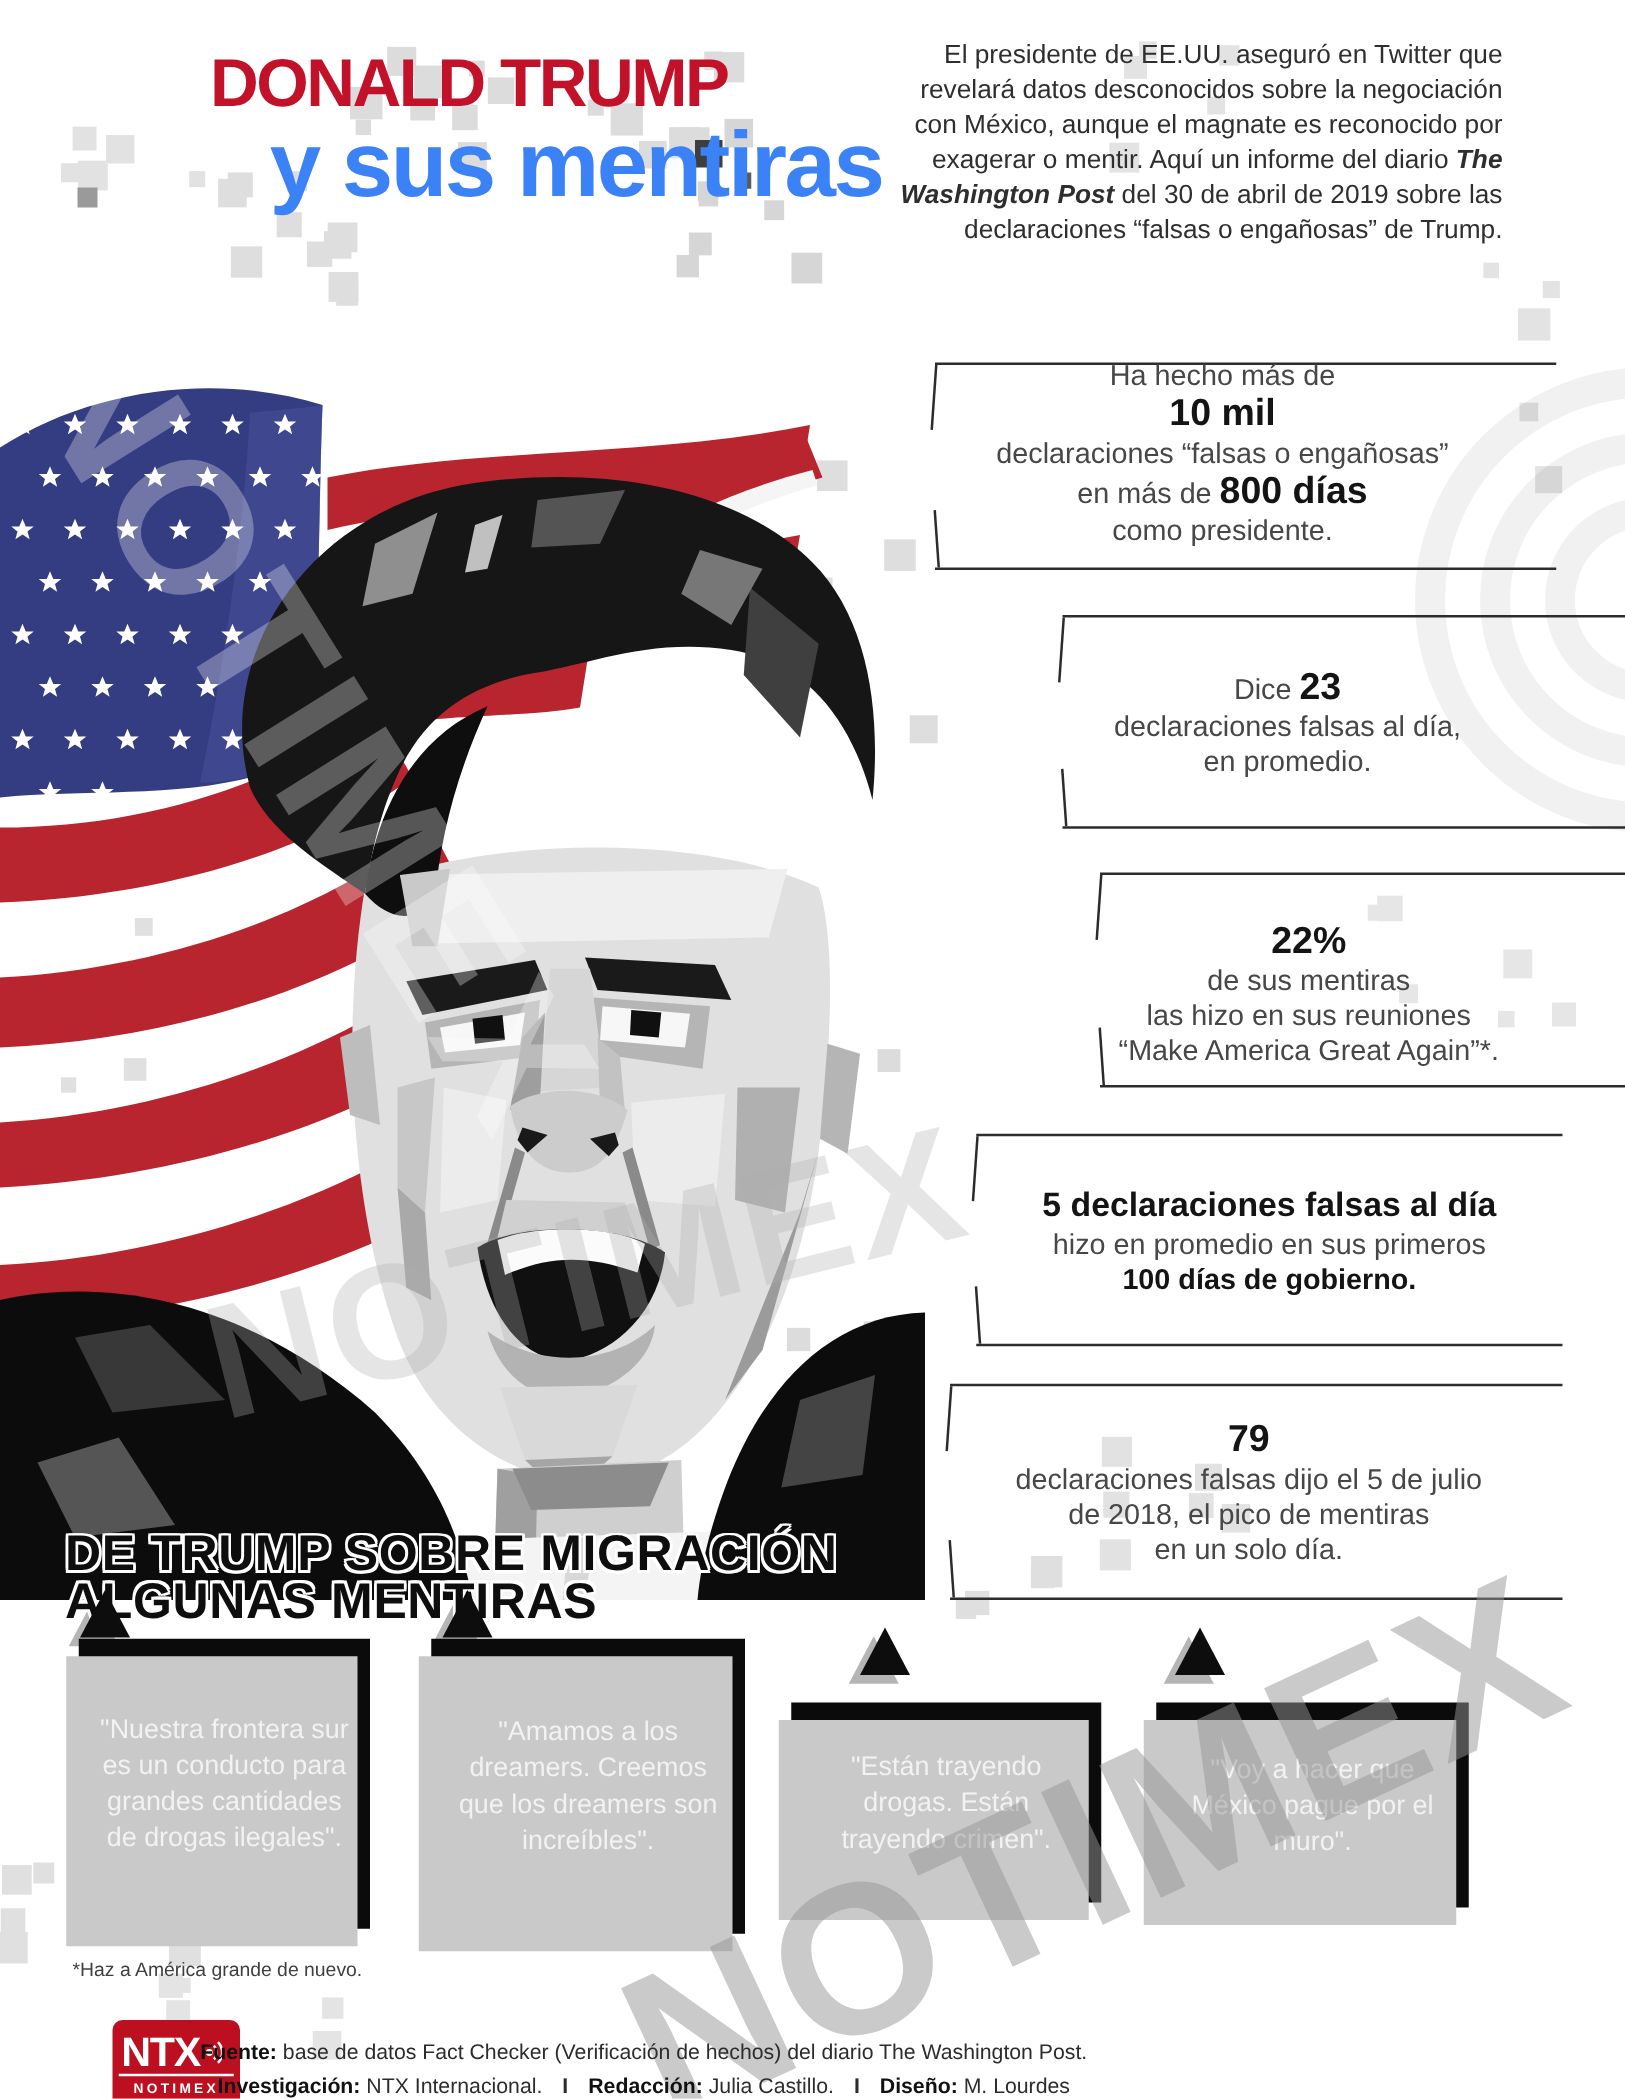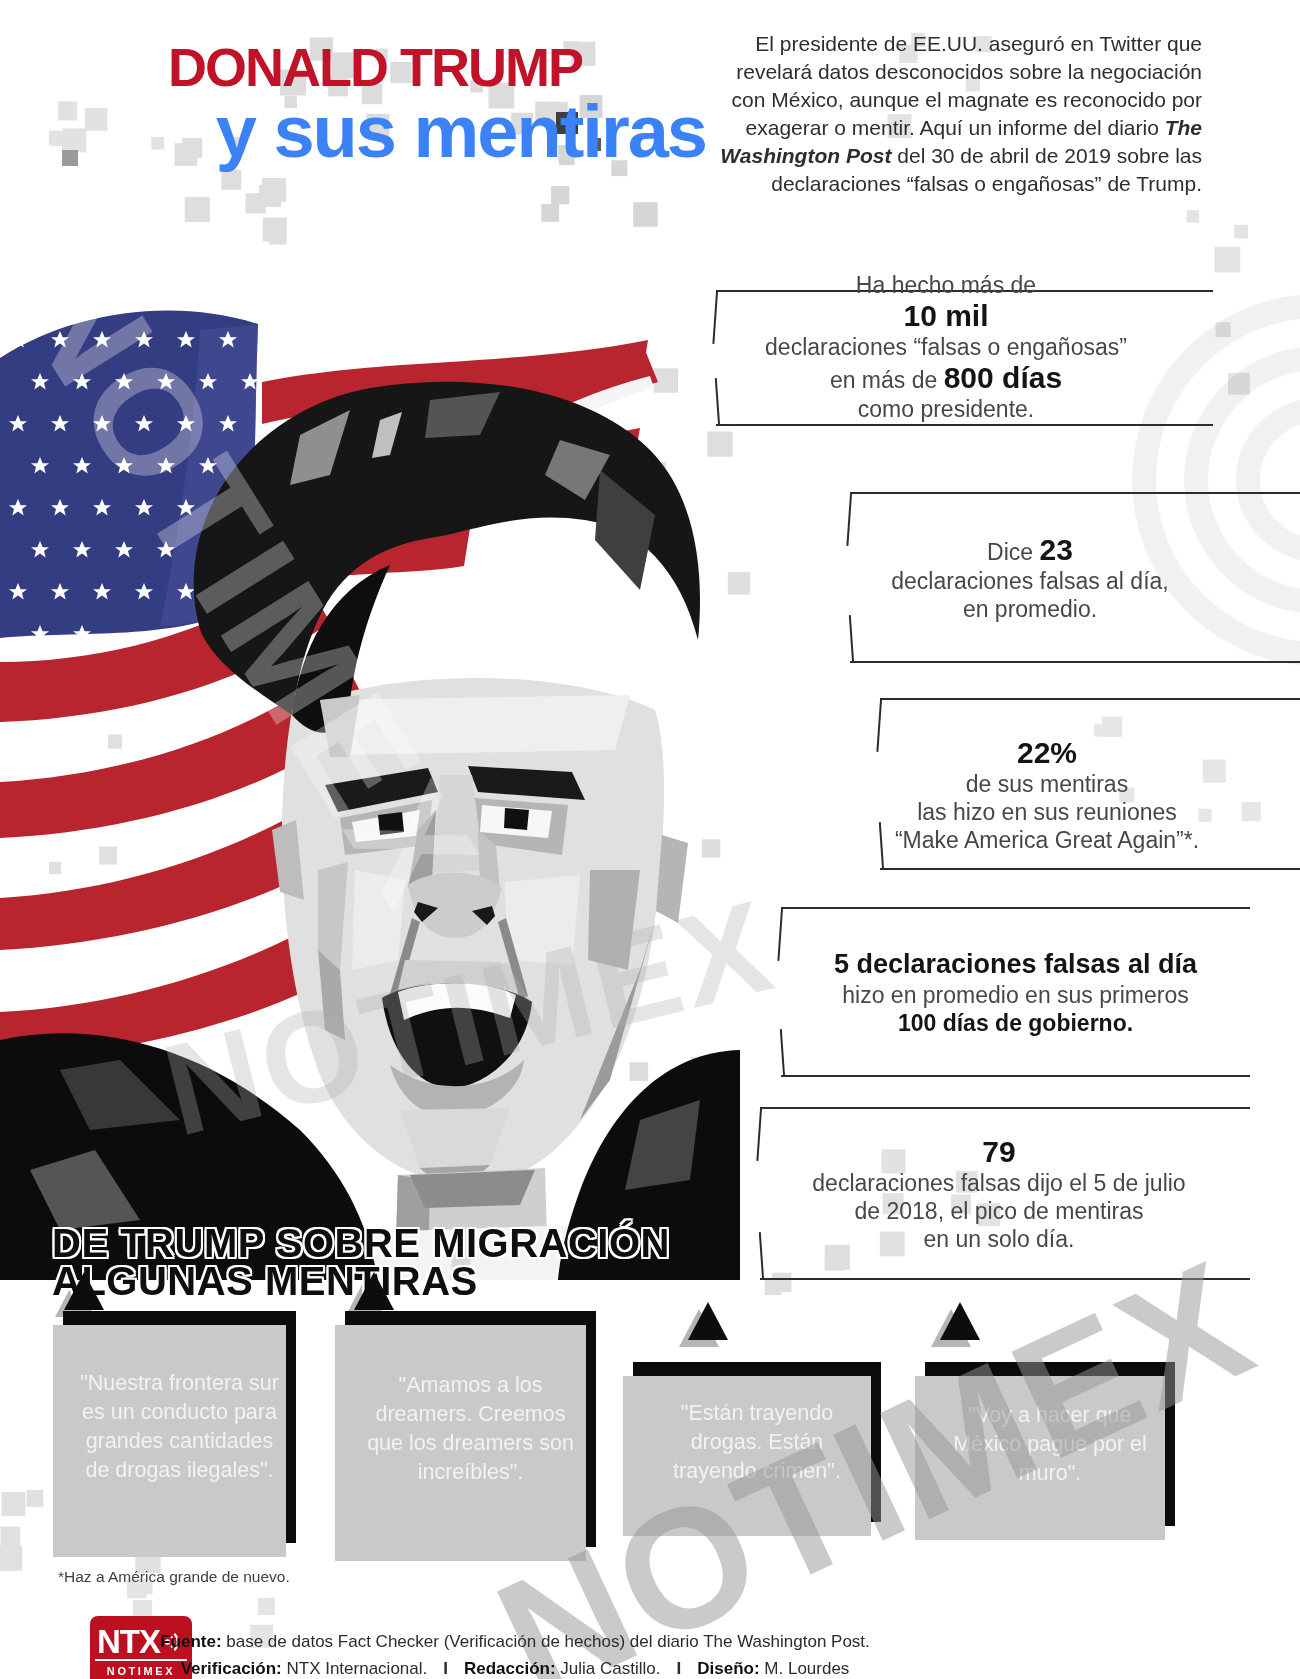--- a/index.html
+++ b/index.html
@@ -37,21 +37,21 @@
   .stat{position:absolute;z-index:3;border-top:2px solid #2c2c2c;border-bottom:2px solid #2c2c2c;
         display:flex;flex-direction:column;justify-content:center;box-sizing:border-box;}
   .stat::before{content:"";position:absolute;left:0;top:0;width:2px;height:52px;background:#2c2c2c;
         transform:rotate(4deg);transform-origin:top center;}
   .stat::after{content:"";position:absolute;left:2px;bottom:0;width:2px;height:46px;background:#2c2c2c;
         transform:rotate(-4deg);transform-origin:bottom center;}
   .stat .inner{text-align:center;font-size:23px;line-height:28px;color:#474747;}
   .stat .line{display:block;}
   .stat .b{font-weight:bold;color:#141414;margin-top:17px;}
   .stat .big{font-size:30px;line-height:34px;}
-  #stat1{left:716px;top:290px;width:497px;height:136px;padding-bottom:22px;}
+  #stat1{left:748px;top:290px;width:497px;height:166px;padding-bottom:22px;}
   #stat1 .inner{width:460px;}
   #stat2{left:850px;top:492px;width:450px;height:171px;}
   #stat2 .inner{width:360px;}
   #stat3{left:880px;top:698px;width:420px;height:172px;padding-top:22px;}
   #stat3 .inner{width:334px;}
   #stat4{left:781px;top:907px;width:469px;height:170px;align-items:center;}
   #stat4 .inner{width:462px;}
   #stat4 .big{font-size:27px;line-height:33px;}
   #stat5{left:760px;top:1107px;width:490px;height:173px;}
   #stat5 .inner{width:478px;}
@@ -430,16 +430,16 @@
         <circle cx="7" cy="13" r="3" fill="#fff"></circle>
         <path d="M11,7 a9,9 0 0 1 0,12" stroke="#fff" fill="none" stroke-width="2.2"></path>
         <path d="M14.5,4 a13,13 0 0 1 0,18" stroke="#fff" stroke-width="2.2" fill="none"></path>
       </svg>
     </div>
     <div class="logo-notimex">NOTIMEX</div>
   </div>
 
   <div class="abs ftext">
     <div><b>Fuente:</b><span> base de datos Fact Checker (Verificación de hechos) del diario The Washington Post.</span></div>
-    <div id="credits-line"><b>Verificación:</b><span> NTX Internacional.</span><span class="sep">I</span><b>Redacción:</b><span> Julia Castillo.</span><span class="sep">I</span><b>Diseño:</b><span> M. Lourdes Martínez.</span></div>
+    <div id="credits-line"><b>Investigación:</b><span> NTX Internacional.</span><span class="sep">I</span><b>Redacción:</b><span> Julia Castillo.</span><span class="sep">I</span><b>Diseño:</b><span> M. Lourdes Martínez.</span></div>
   </div>
 
 </div>
 
 </body></html>

